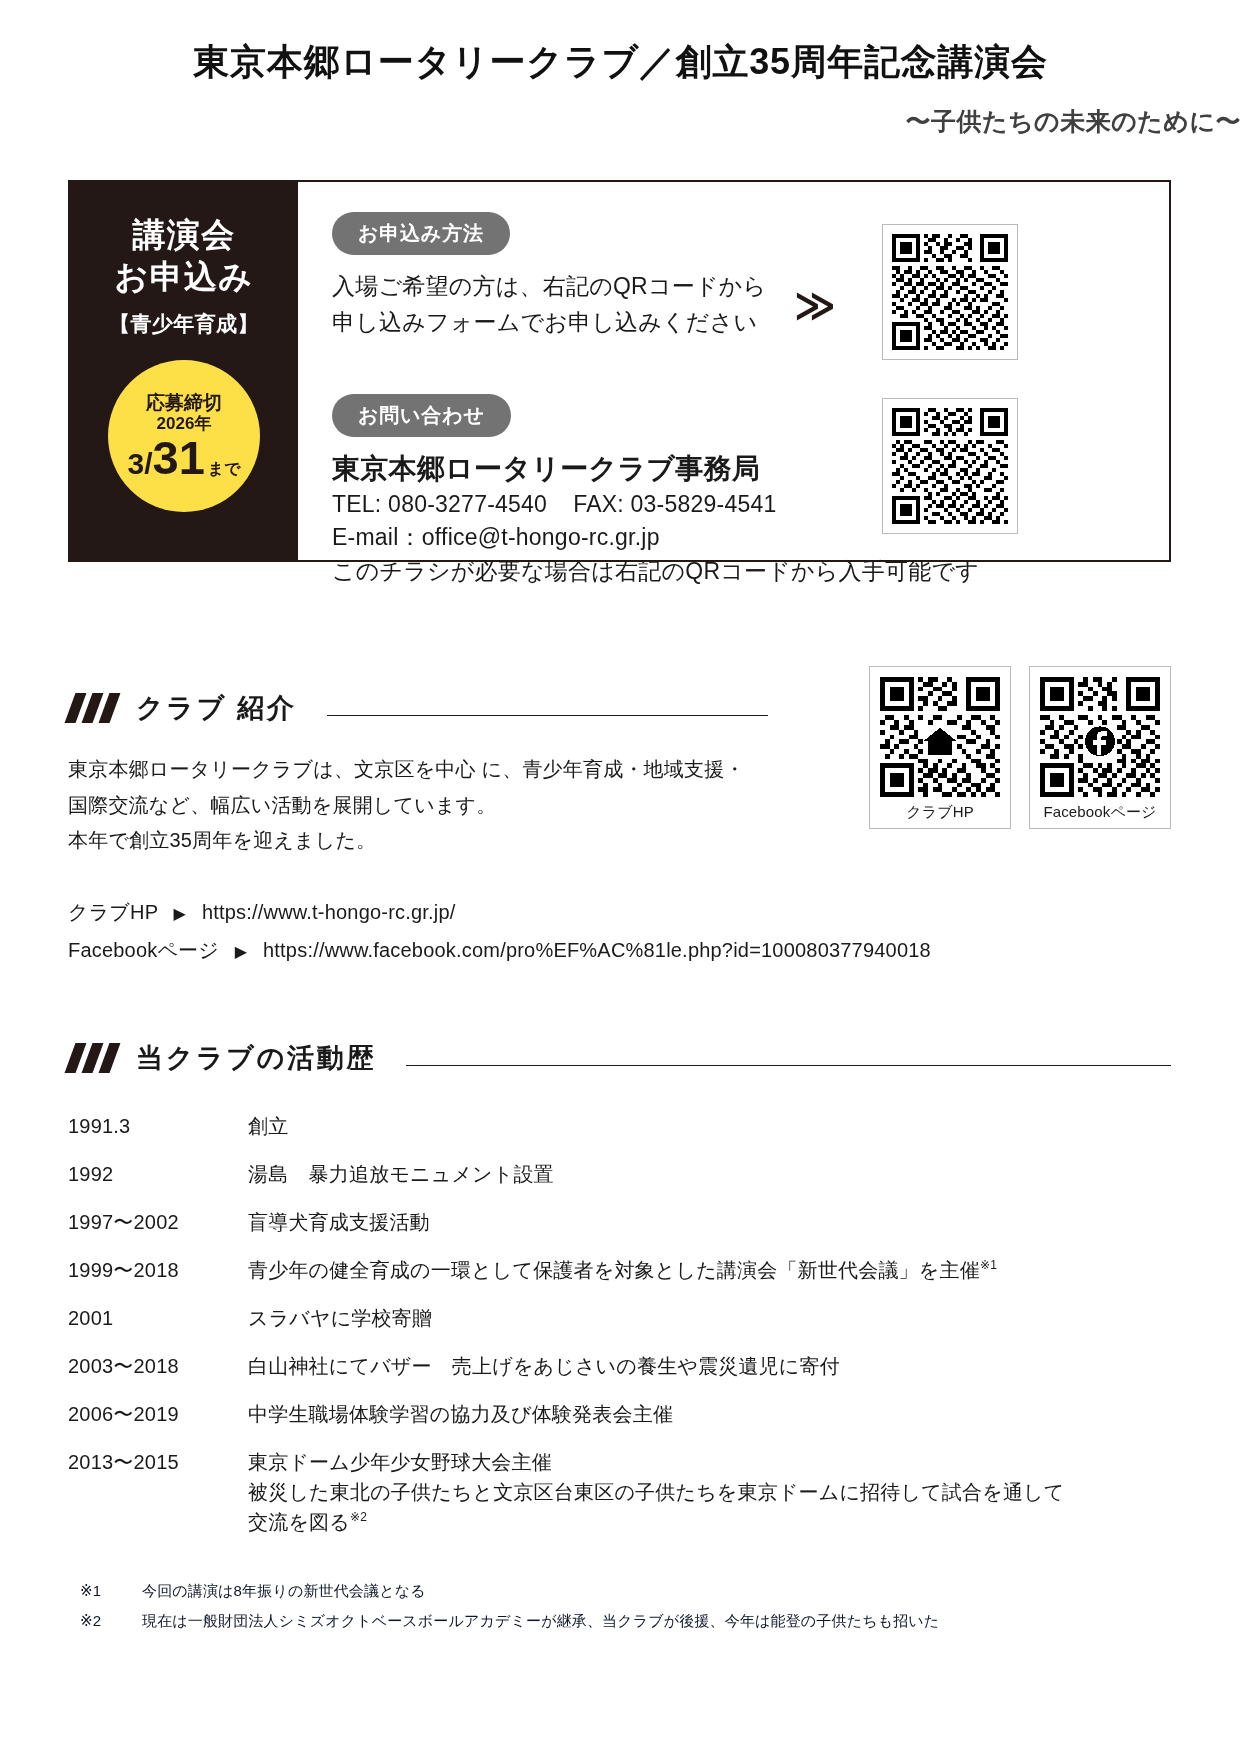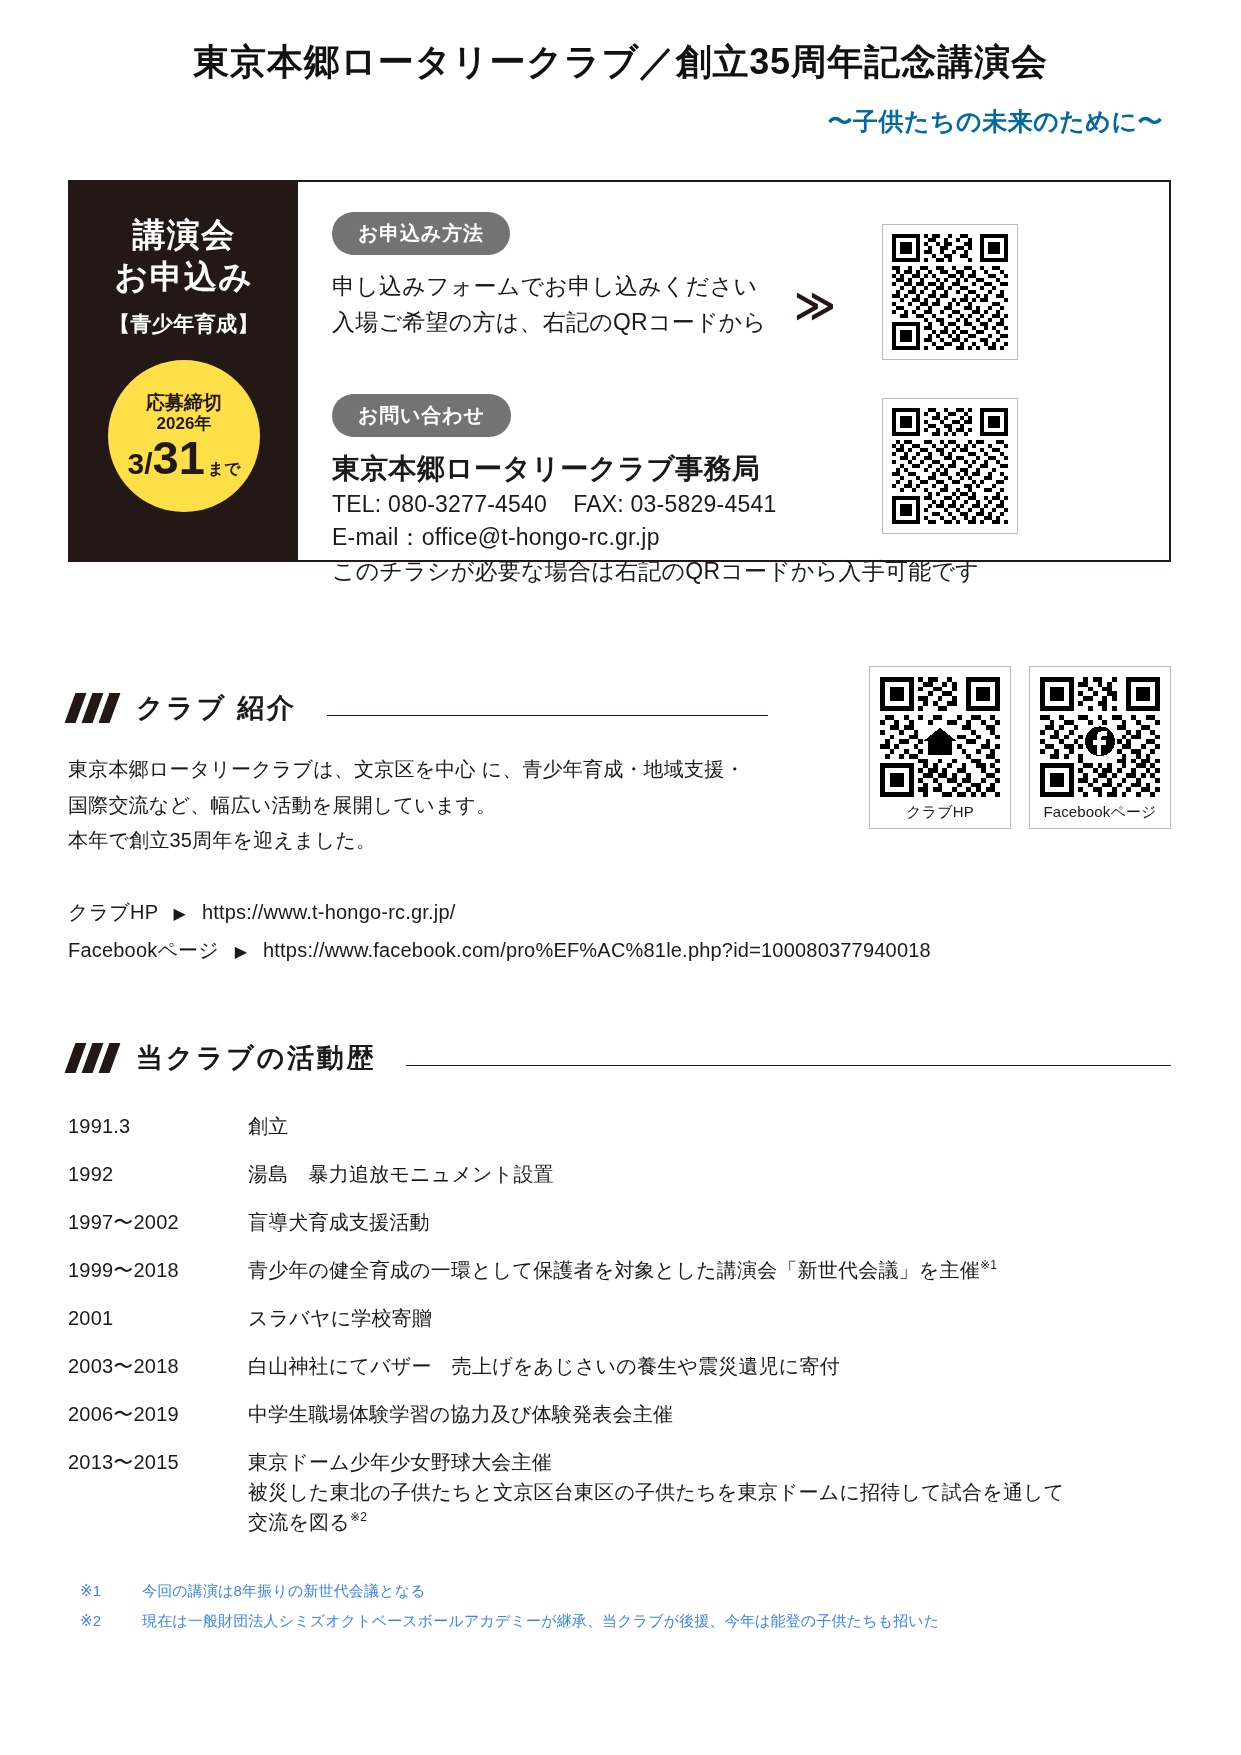--- a/index.html
+++ b/index.html
@@ -29,25 +29,24 @@
     padding-top: 38px;
   }
   .main-title {
     font-size: 36px;
     font-weight: bold;
     letter-spacing: 0.02em;
     color: #111;
   }
   .sub-title {
     margin-top: 18px;
-    margin-right: 78px;
     text-align: right;
     font-size: 25px;
     font-weight: bold;
-    color: #0369a1;
+    color: #404040;
     letter-spacing: 0.02em;
     padding-left: 17px;
   }
 
   
   .apply-box {
     position: absolute;
     left: 68px;
     top: 180px;
     width: 1103px;
@@ -291,21 +290,21 @@
   .sup { font-size: 12px; vertical-align: super; }
   .note-extra { display: block; }
   .footnotes {
     margin-top: 30px;
     padding-left: 12px;
   }
   .footnote {
     font-size: 15px;
     line-height: 2.0;
     letter-spacing: 0.01em;
-    color: #3b82f6;
+    color: #0f172a;
   }
   .footnote .mark { display: inline-block; width: 62px; }
 </style>
 </head>
 <body>
 
 <div class="page">
 
   <div class="header">
     <div class="main-title">東京本郷ロータリークラブ／創立35周年記念講演会</div>
@@ -327,22 +326,22 @@
           <span class="slash">/</span>
           <span class="d">31</span>
           <span class="made">まで</span>
         </div>
       </div>
     </div>
 
     <div class="apply-right">
       <span class="pill">お申込み方法</span>
       <div class="apply-text">
+        <div>入場ご希望の方は、右記のQRコードから</div>
         <div>申し込みフォームでお申し込みください</div>
-        <div>入場ご希望の方は、右記のQRコードから</div>
       </div>
 
       <div class="chevrons">≫</div>
 
       
       <div class="qr qr-1">
         <svg viewBox="0 0 29 29" width="100%" height="100%" shape-rendering="crispEdges">
           <rect width="29" height="29" fill="#fff"></rect>
           <g fill="#000">
             <rect x="0" y="0" width="7" height="1"></rect>

